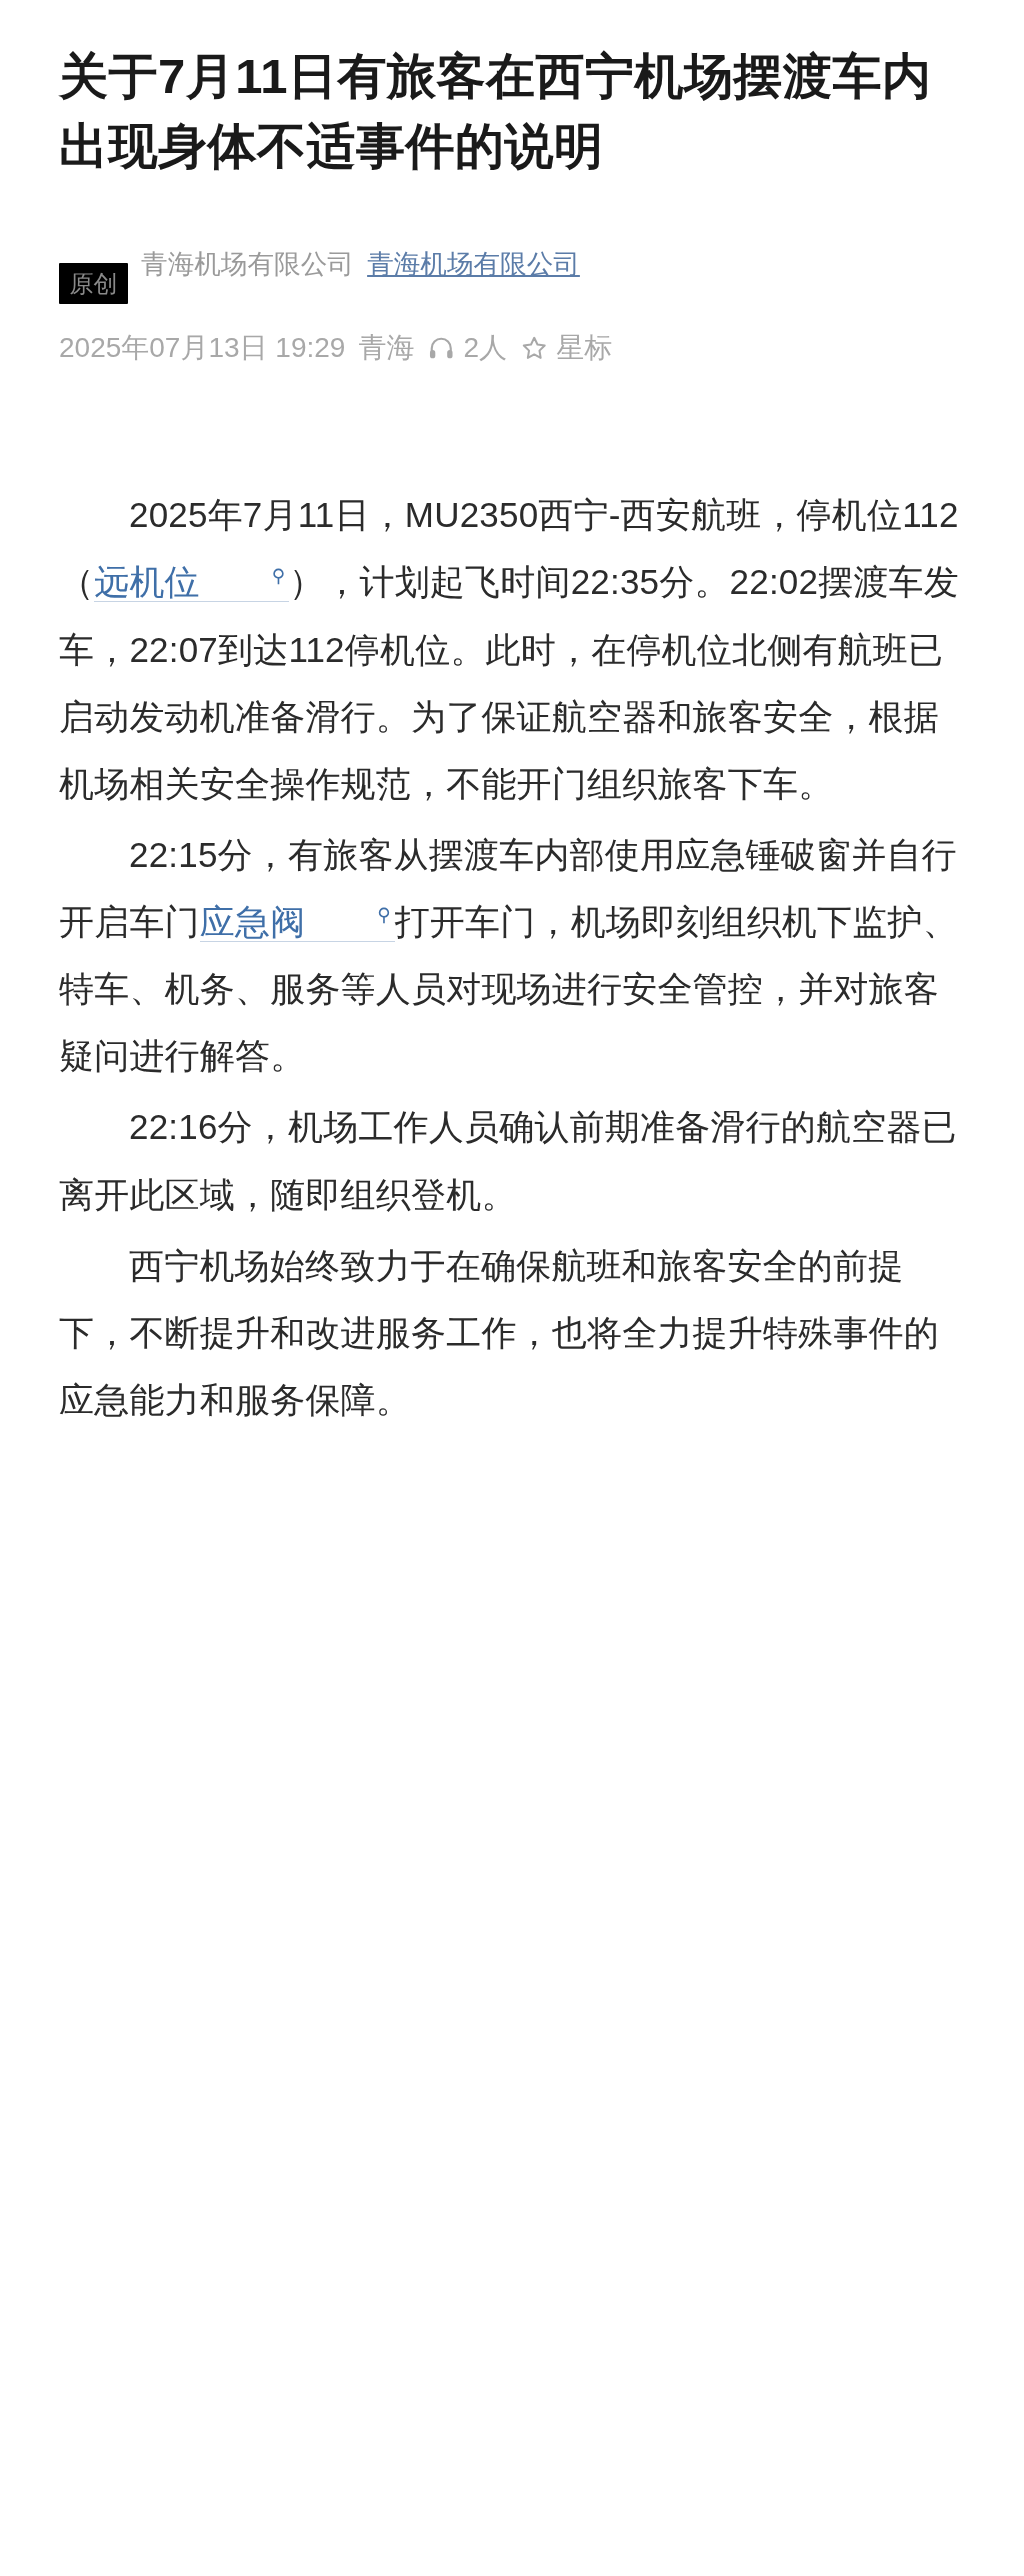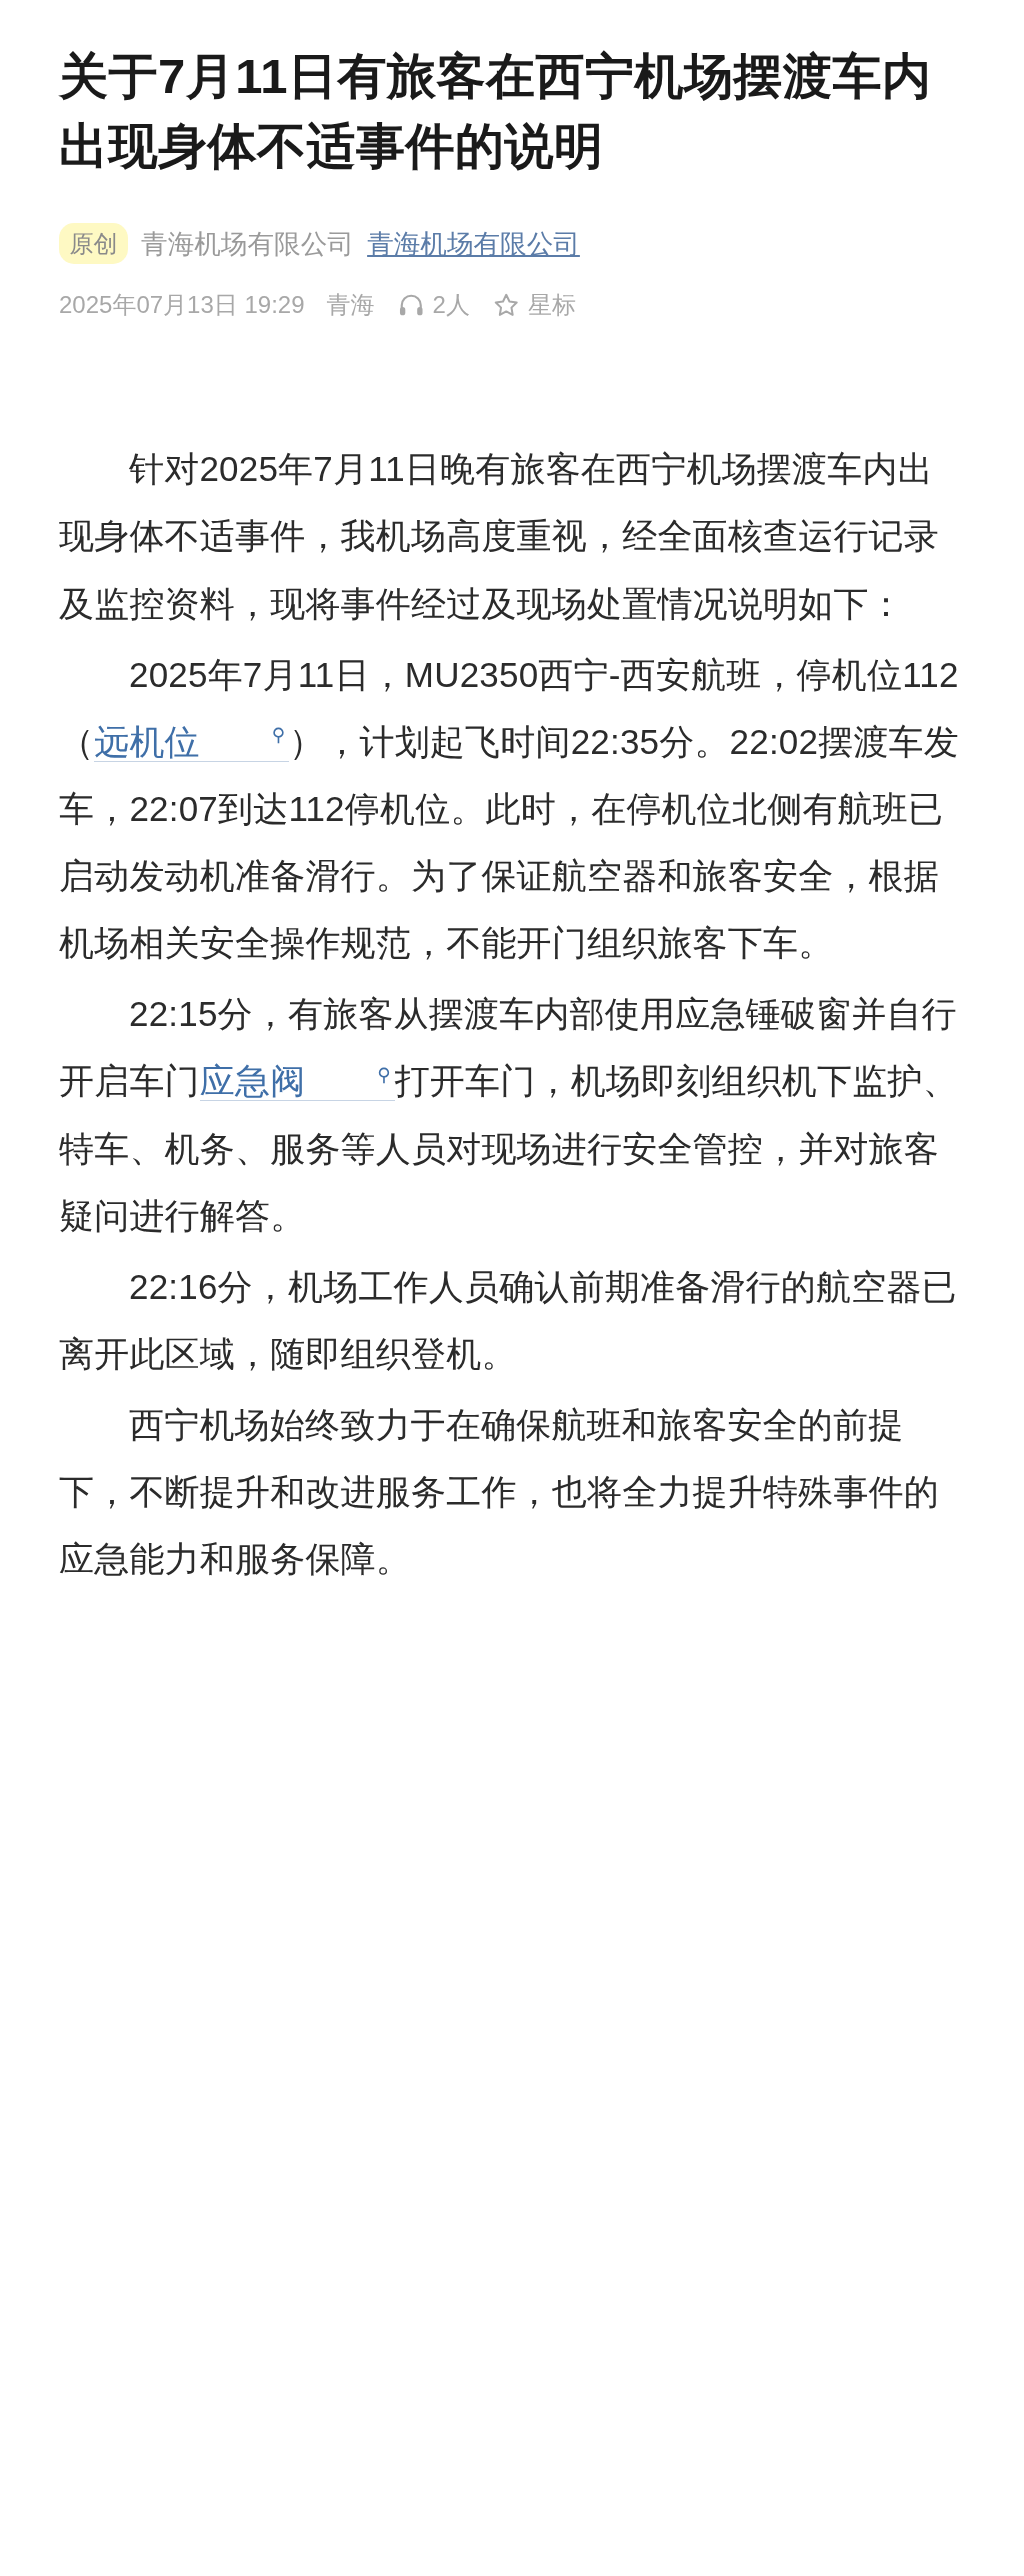--- a/index.html
+++ b/index.html
@@ -29,42 +29,43 @@
   }
   .byline {
     display: flex;
     align-items: center;
     flex-wrap: wrap;
     gap: 13.3px;
     margin-bottom: 25px;
   }
   .badge-original {
     display: inline-block;
-    background: #fef9c3;
+    background: #000000;
     color: #8a8a8a;
     font-size: 24px;
     line-height: 1;
     padding: 8.5px 10.4px;
-    border-radius: 15px;
+    border-radius: 1px;
+    margin-top: 40px;
   }
   .author-gray {
     font-size: 26.6px;
     color: #9a9a9a;
   }
   .account-link {
     font-size: 26.6px;
     color: #5b7ca8;
   }
   .meta-row {
     display: flex;
     align-items: flex-start;
     flex-wrap: wrap;
-    gap: 22px;
+    gap: 13px;
     color: #a8a8a8;
-    font-size: 24px;
+    font-size: 28px;
     margin-bottom: 114px;
   }
   .meta-item {
     display: inline-flex;
     align-items: center;
     gap: 7.6px;
     color: #a8a8a8;
   }
   .meta-item svg { display: block; }
   .content {
@@ -126,21 +127,20 @@
         <svg width="28.5" height="28.5" viewBox="0 0 24 24" fill="none" stroke="#a8a8a8" stroke-width="1.7" stroke-linejoin="round">
           <path d="M12 3.2l2.7 5.6 6.1.9-4.4 4.3 1 6.1-5.4-2.9-5.4 2.9 1-6.1L3.2 9.7l6.1-.9z"></path>
         </svg>
       </span>
       <span>星标</span>
     </span>
   </div>
 
   <div class="content">
 
-    <p>针对2025年7月11日晚有旅客在西宁机场摆渡车内出现身体不适事件，我机场高度重视，经全面核查运行记录及监控资料，现将事件经过及现场处置情况说明如下：</p>
 
     <p>
       <span>2025年7月11日，MU2350西宁-西安航班，停机位112（</span><span class="kw underline-dashed"><span>远机位</span><span class="mag">⚲</span></span><span>），计划起飞时间22:35分。22:02摆渡车发车，22:07到达112停机位。此时，在停机位北侧有航班已启动发动机准备滑行。为了保证航空器和旅客安全，根据机场相关安全操作规范，不能开门组织旅客下车。</span>
     </p>
 
 
     <p>
       <span>22:15分，有旅客从摆渡车内部使用应急锤破窗并自行开启车门</span><span class="kw underline-dashed"><span>应急阀</span><span class="mag">⚲</span></span><span>打开车门，机场即刻组织机下监护、特车、机务、服务等人员对现场进行安全管控，并对旅客疑问进行解答。</span>
     </p>
 

